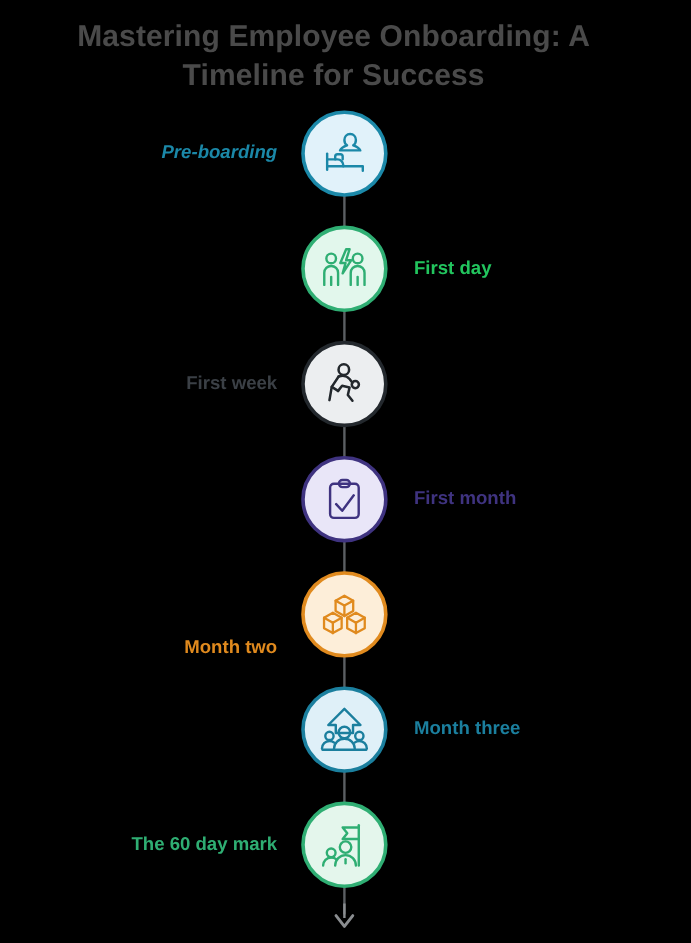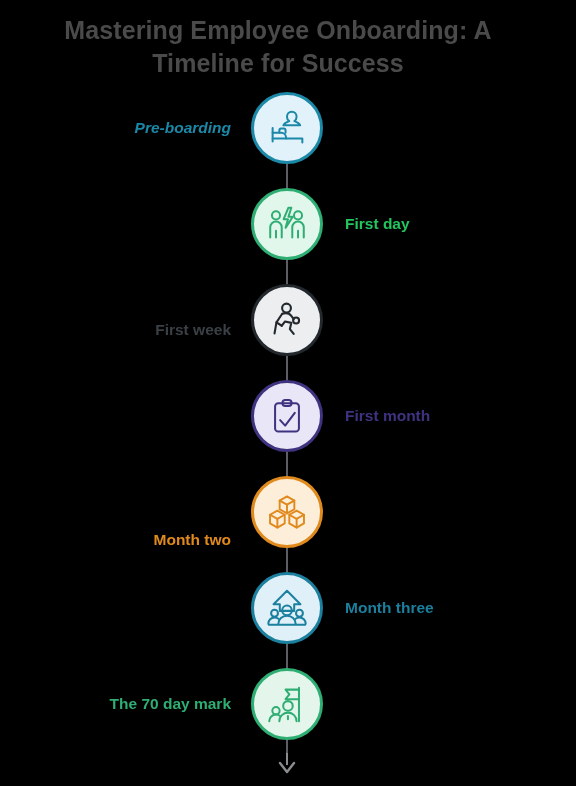--- a/index.html
+++ b/index.html
@@ -130,21 +130,21 @@
   <div class="node" style="top:284px; background:#eceef0; border-color:#23282d;">
     <svg width="46" height="46" viewBox="0 0 48 48" fill="none" stroke="#23282d" stroke-width="2.2" stroke-linecap="round" stroke-linejoin="round">
       <circle cx="23.5" cy="11.5" r="4.6"></circle>
       <circle cx="33.5" cy="24.5" r="3.1"></circle>
       <path d="M19 17.5c3.5-1.2 7.5-.4 9.5 2.2l2.5 3.3"></path>
       <path d="M19 17.5 13 26.5l5.5 3.5"></path>
       <path d="M18.5 30 22 25.5l6.5 1.5-1.5 6.5 4 5"></path>
       <path d="M13 26.5 11 38"></path>
     </svg>
   </div>
-  <div class="label left" style="top:312px; color:#3b4046;margin-top:10px;">First week</div>
+  <div class="label left" style="top:312px; color:#3b4046;">First week</div>
 
   <div class="node" style="top:380px; background:#e9e6f8; border-color:#3f3380;">
     <svg width="44" height="44" viewBox="0 0 48 48" fill="none" stroke="#3f3380" stroke-width="2.2" stroke-linecap="round" stroke-linejoin="round">
       <rect x="11" y="10" width="26" height="31" rx="3.5"></rect>
       <rect x="19" y="6.5" width="10" height="6.5" rx="3.2"></rect>
       <path d="M16.5 28.5 L22 34.5 L32.5 20.5"></path>
     </svg>
   </div>
   <div class="label right" style="top:408px; color:#3f3380;">First month</div>
 
@@ -184,15 +184,15 @@
     <svg width="46" height="46" viewBox="0 0 48 48" fill="none" stroke="#2fae73" stroke-width="2.1" stroke-linecap="round" stroke-linejoin="round">
       <path d="M36.5 7 V42"></path>
       <path d="M36.5 9 H22.5 L26.5 14 L22.5 19 H36.5"></path>
       <circle cx="25" cy="26" r="5"></circle>
       <path d="M16 42c0-5 4-9 9-9s9 4 9 9"></path>
       <path d="M25 36.5v3.5"></path>
       <circle cx="12.5" cy="31" r="3.8"></circle>
       <path d="M5.5 42c0-3.9 3.1-7 7-7 1.6 0 3.1.5 4.3 1.5"></path>
     </svg>
   </div>
-  <div class="label left" style="top:696px; color:#2fae73;">The 70 day mark</div>
+  <div class="label left" style="top:696px; color:#2fae73;">The 60 day mark</div>
 
 </div>
 
 </body></html>

